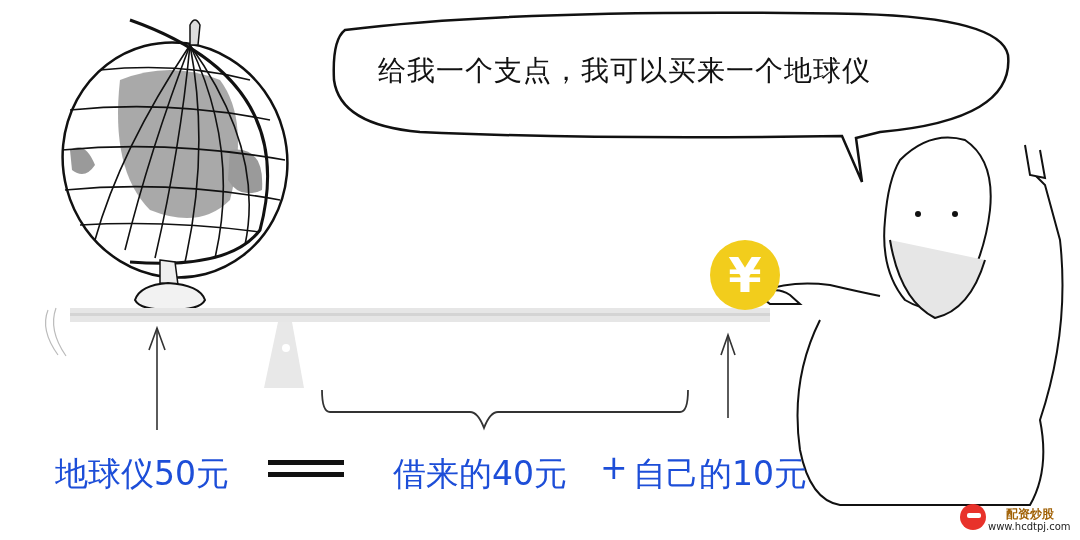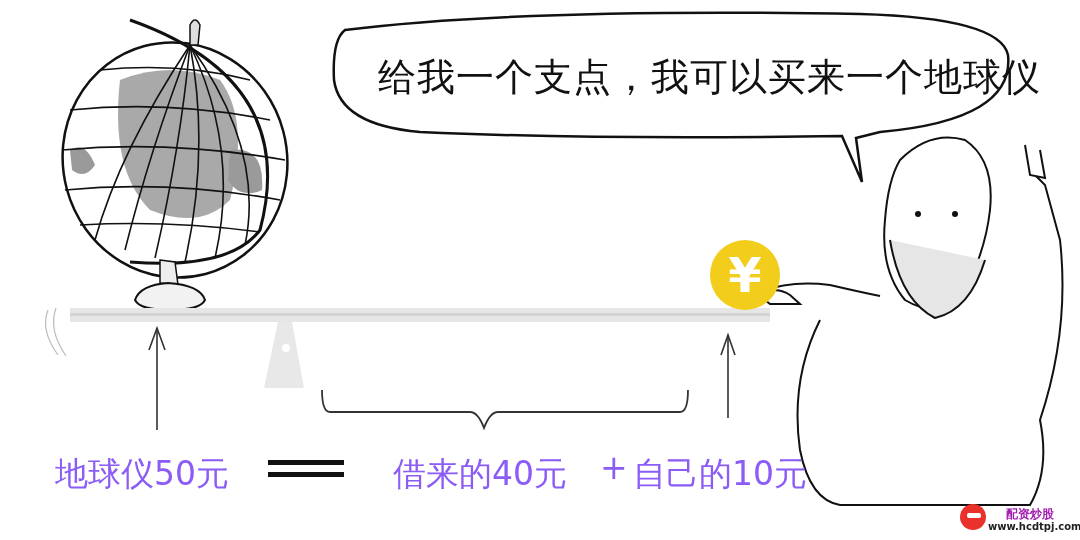--- a/index.html
+++ b/index.html
@@ -1,25 +1,25 @@
 <!DOCTYPE html>
 <html><head>
   <meta charset="utf-8">
   <style>
     html, body { margin:0; padding:0; background:#ffffff; }
     body { width:1080px; height:540px; position:relative; overflow:hidden;
            font-family:"DejaVu Sans","Liberation Sans",sans-serif; }
     .abs { position:absolute; }
-    .bubble-text { left:378px; top:52px; font-size:38px; color:#111; letter-spacing:1px; white-space:nowrap; }
-    .eq-text { font-size:33px; color:#8b5cf6; white-space:nowrap; top:452px; }
+    .bubble-text { left:378px; top:52px; font-size:28px; color:#111; letter-spacing:1px; white-space:nowrap; }
+    .eq-text { font-size:33px; color:#1d4ed8; white-space:nowrap; top:452px; }
     .yuan-coin { left:710px; top:240px; width:70px; height:70px; border-radius:50%;
                  background:#f2cd1c; display:flex; align-items:center; justify-content:center;
                  color:#fff; font-size:48px; font-weight:bold; }
-    .wm-cn { left:1006px; top:506px; font-size:12px; font-weight:bold; color:#a21caf; }
-    .wm-url { left:988px; top:521px; font-size:10px; font-weight:bold; color:#222; }
+    .wm-cn { left:1006px; top:506px; font-size:12px; font-weight:bold; color:#a16207; }
+    .wm-url { left:988px; top:521px; font-size:10px; font-weight:normal; color:#222; }
   </style>
 </head>
 <body>
 
 <svg class="abs" style="left:0;top:0" width="1080" height="540" viewBox="0 0 1080 540">
 
   <g>
     <path d="M345 30 Q520 8 860 14 Q1000 18 1008 55 Q1015 120 880 132 L856 138 L862 182 L842 136 Q600 140 420 132 Q340 125 334 80 Q332 40 345 30 Z" fill="#fff" stroke="#111" stroke-width="2.5"></path>
   </g>
 

